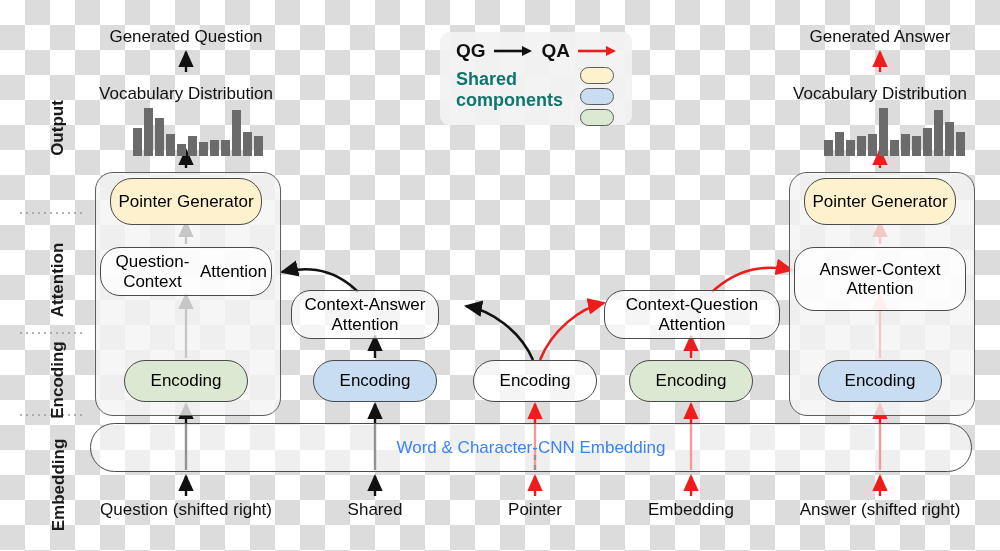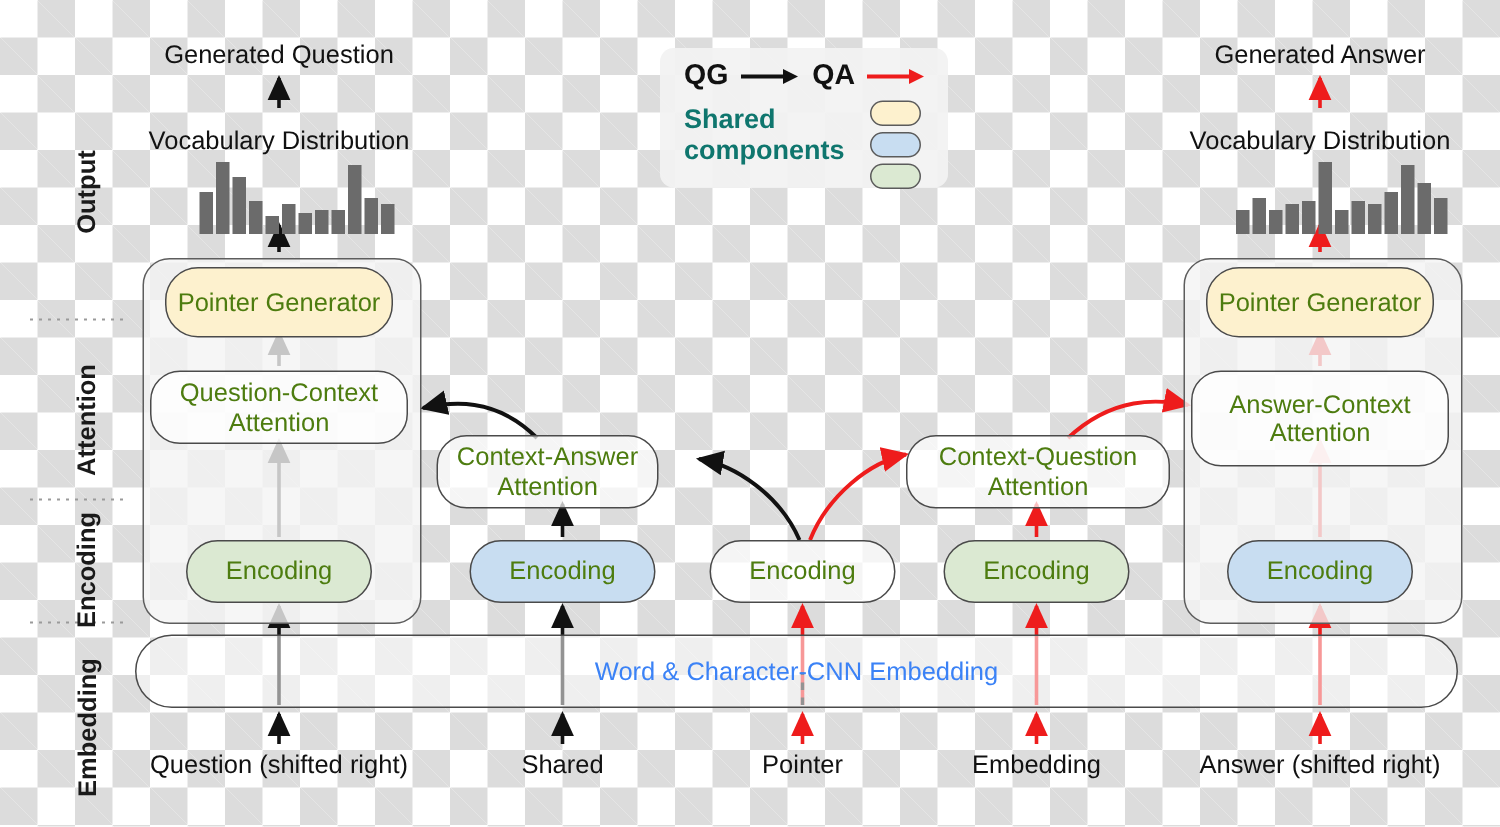--- a/index.html
+++ b/index.html
@@ -40,21 +40,21 @@
     border-radius:18px;
     background:rgba(244,244,244,0.80);
   }
   .pill{
     position:absolute;
     border:1.4px solid #4a4a4a;
     border-radius:22px;
     display:flex;align-items:center;justify-content:center;
     text-align:center;
     font-size:17px;
-    color:#4d7c0f;
+    color:#000000;
     line-height:1.12;
     box-sizing:border-box;
     padding:2px 4px;
   }
   .pill.yellow{background:#fdf1ce;}
   .pill.green{background:#dbe9d2;}
   .pill.blue{background:#c8ddf1;}
   .pill.white{background:rgba(255,255,255,0.72);}
   .pill.attn{border-radius:20px;}
 
@@ -225,21 +225,21 @@
       <div class="bar" style="height: 34px;"></div>
       <div class="bar" style="height: 24px;"></div>
     </div>
 
   <div class="column-box" style="left:95px;top:172px;width:184px;height:242px;"></div>
 
   <div class="pill yellow" style="left:110px;top:178px;width:152px;height:47px;">
     <span>Pointer Generator</span>
   </div>
 
-  <div class="pill white attn" style="left:100px;top:247px;width:172px;height:49px;flex-direction:column;">
+  <div class="pill white attn" style="left:100px;top:247px;width:172px;height:49px;">
     <span>Question-Context</span>
     <span>Attention</span>
   </div>
 
   <div class="pill green" style="left:124px;top:360px;width:124px;height:42px;">
     <span>Encoding</span>
   </div>
 
   <div class="pill white attn" style="left:291px;top:290px;width:148px;height:49px;flex-direction:column;">
     <span>Context-Answer</span>

